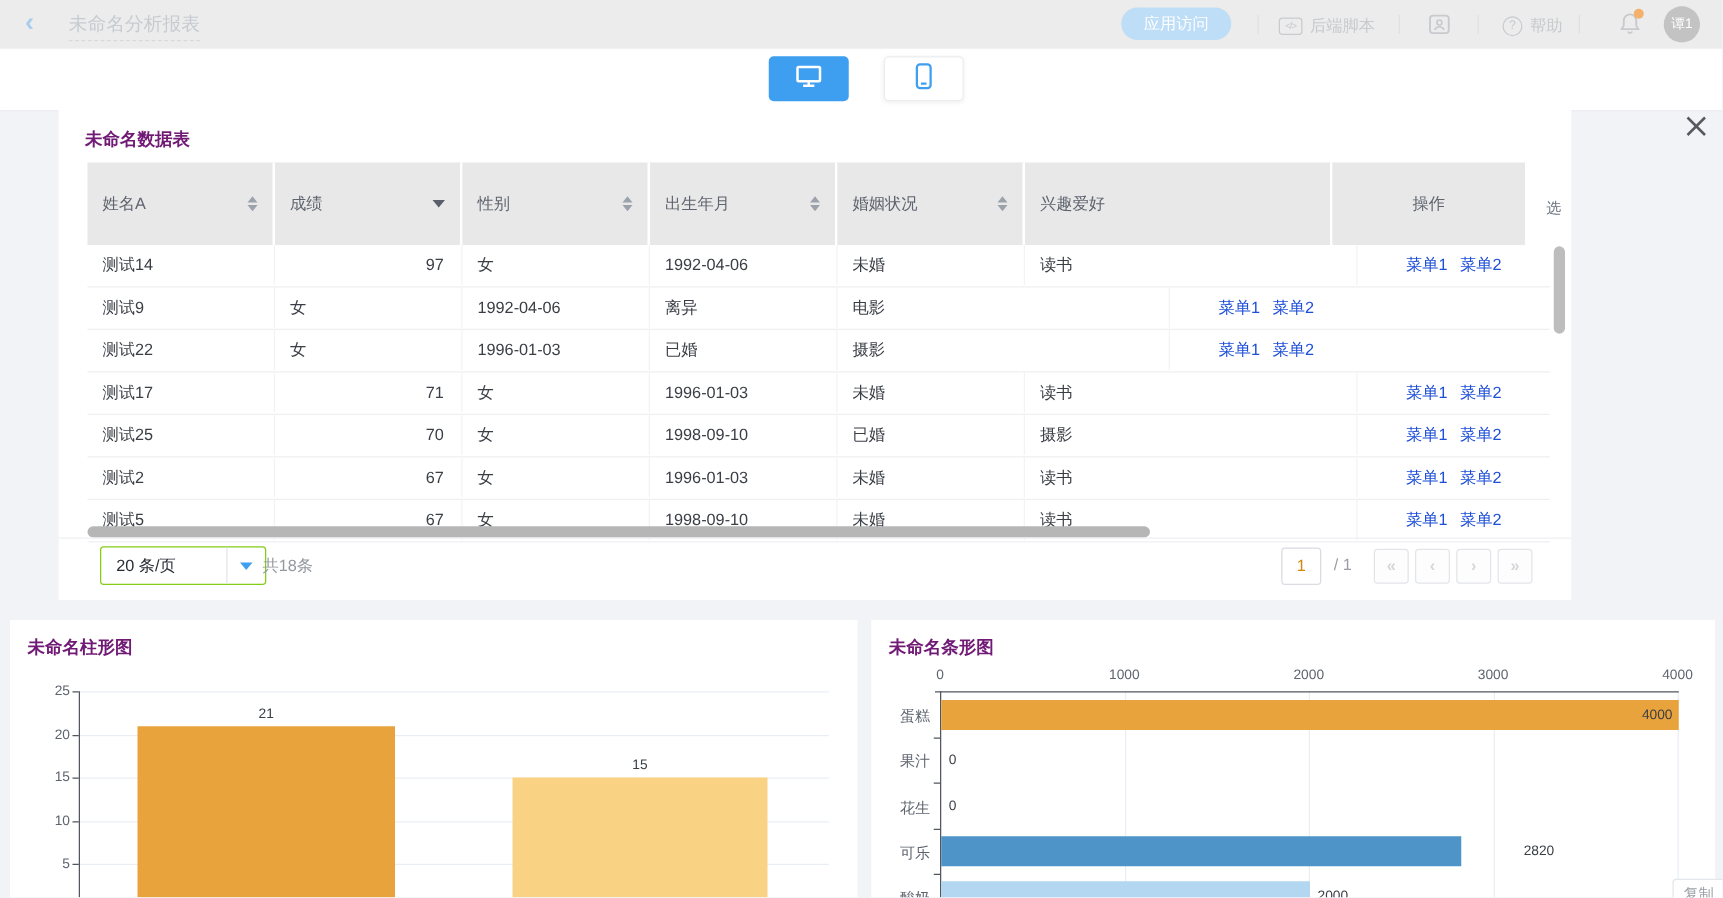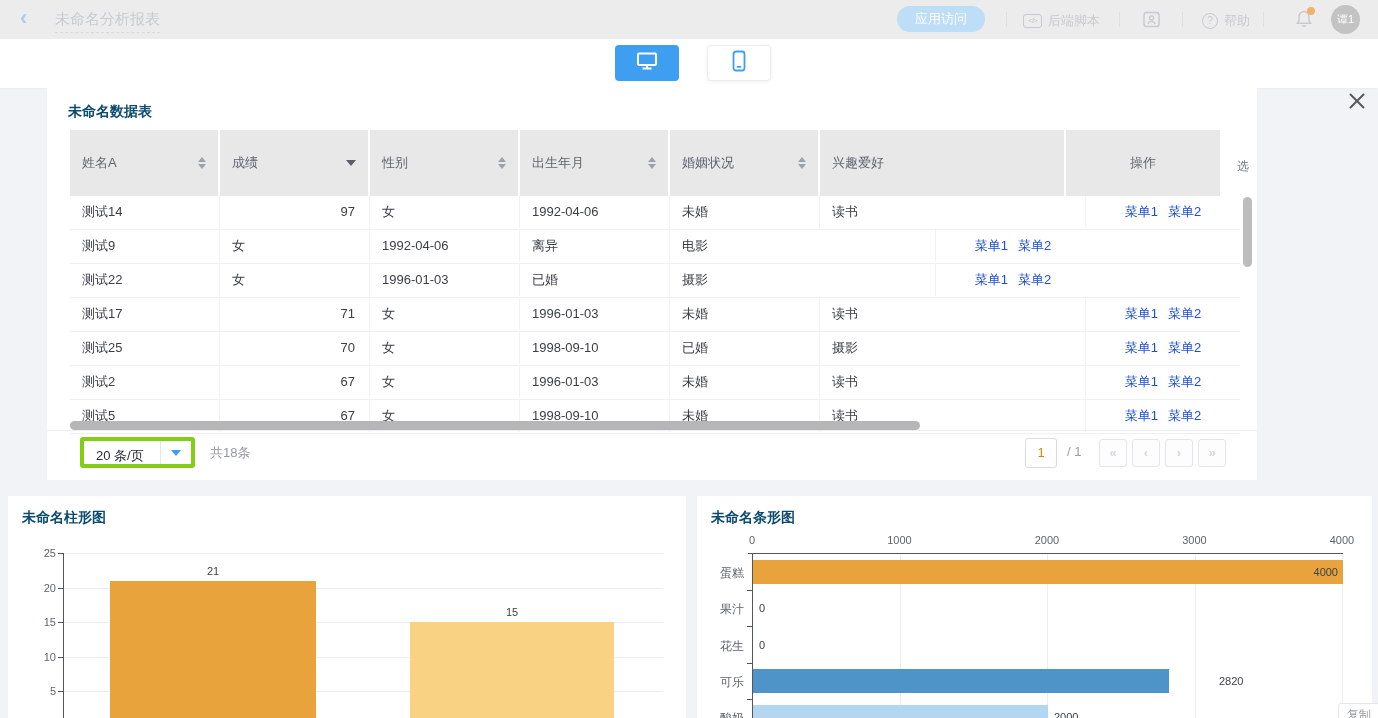--- a/index.html
+++ b/index.html
@@ -26,21 +26,21 @@
 
   
   .toolbar{left:0;top:39px;width:1378px;height:49px;background:#FFFFFF;box-shadow:0 1px 2px rgba(0,0,0,0.03);}
   .dev-btn{top:6px;width:64px;height:36px;border-radius:4px;display:flex;align-items:center;justify-content:center;}
   .dev-desktop{left:615px;background:#3E9FF1;}
   .dev-mobile{left:707px;background:#FFFFFF;border:1px solid #ECEDF0;box-shadow:0 1px 4px rgba(0,0,0,0.06);box-sizing:border-box;}
   .close-x{left:1346px;top:51px;width:24px;height:24px;cursor:pointer;}
 
   
   .table-card{left:47px;top:88px;width:1210px;height:392px;background:#FFFFFF;overflow:hidden;}
-  .card-title{font-size:14px;font-weight:bold;color:#0c4a6e;}
+  .card-title{font-size:14px;font-weight:bold;color:#701a75;}
   .t-title{left:21px;top:15px;}
   .thead{left:23px;top:42px;width:1170px;height:66px;display:flex;}
   .th{box-sizing:border-box;background:#E8E8E9;height:66px;display:flex;align-items:center;
       padding:0 12px;font-size:13px;color:#5F646E;border-right:2px solid #FFFFFF;}
   .th:last-child{border-right:none;}
   .th .lbl{flex:1;}
   .th.center{justify-content:center;}
   .th.center .lbl{flex:none;}
   .sorter{display:flex;flex-direction:column;gap:2px;align-items:center;}
   .car{width:0;height:0;border-left:4px solid transparent;border-right:4px solid transparent;}
@@ -53,21 +53,21 @@
       padding:0 12px;border-right:1px solid #F3F3F5;overflow:hidden;white-space:nowrap;}
   .td.right{text-align:right;padding-right:14px;}
   .td.center{text-align:center;}
   .td:last-child{border-right:none;}
   .menu-link{color:#1d4ed8;font-size:13px;margin:0 5px;cursor:pointer;}
   .hscroll{left:23px;top:333px;width:850px;height:9px;border-radius:5px;background:#B6B6B6;}
   .vscroll{left:1196px;top:109px;width:9px;height:70px;border-radius:5px;background:#BDBDBD;}
   .edge-partial{left:1190px;top:70px;width:14px;height:16px;overflow:hidden;font-size:12px;color:#6B7280;}
 
   .pager{left:0;top:342px;width:1210px;height:50px;border-top:1px solid #EDEFF2;}
-  .psize{left:33px;top:6px;width:115px;height:31px;border:4px solid #84cc16;border-radius:3px;display:flex;
+  .psize{left:33px;top:6px;width:133px;height:31px;border:1px solid #84cc16;border-radius:3px;display:flex;
          box-sizing:border-box;background:#fff;}
   .psize .val{flex:1;font-size:13px;color:#272B33;line-height:29px;padding-left:12px;}
   .psize .caret{width:30px;border-left:1px solid #E2E5E9;display:flex;align-items:center;justify-content:center;}
   .caret-tri{width:0;height:0;border-left:5px solid transparent;border-right:5px solid transparent;border-top:6px solid #3E9FF1;}
   .ptotal{left:163px;top:13px;font-size:13px;color:#9499A0;}
   .pinput{left:978px;top:7px;width:32px;height:30px;border:1px solid #D9DCE1;border-radius:3px;box-sizing:border-box;
           text-align:center;line-height:28px;font-size:13px;color:#D4870A;background:#fff;}
   .pind{left:1020px;top:13px;font-size:13px;color:#9A9DA3;}
   .pbtn{top:8px;width:28px;height:28px;border:1px solid #E3E5E9;border-radius:3px;background:#FDFDFD;box-sizing:border-box;
         text-align:center;line-height:26px;font-size:13px;color:#D5D7DB;font-weight:bold;}

